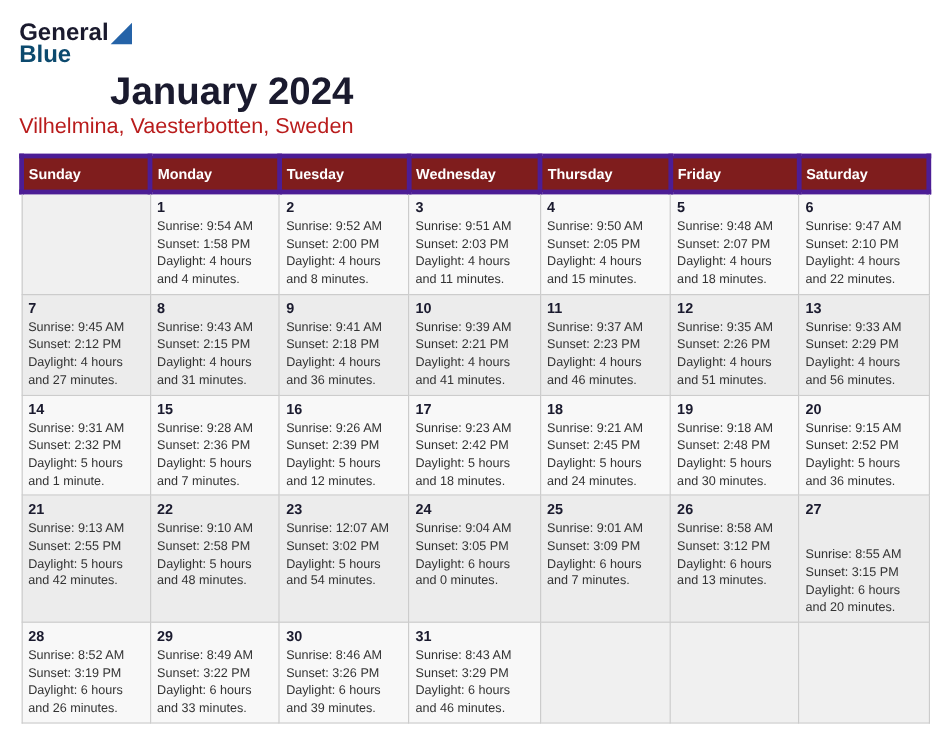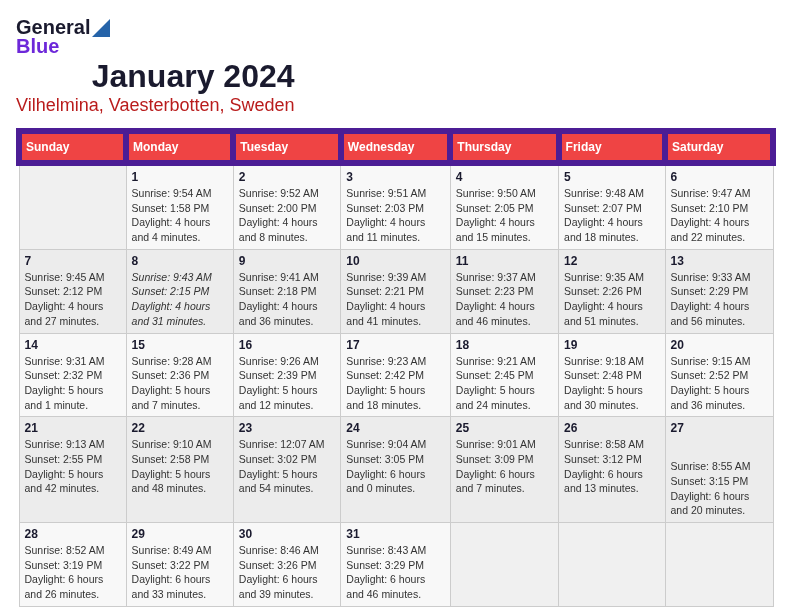--- a/index.html
+++ b/index.html
@@ -33,27 +33,27 @@
     .subtitle {
       font-size: 18px;
       color: #b91c1c;
     }
     .calendar {
       width: 100%;
       border-collapse: collapse;
       font-size: 11px;
     }
     .calendar thead tr th {
-      background-color: #ef4444;
+      background-color: #7f1d1d;
       color: white;
       padding: 6px 4px;
       text-align: left;
       font-size: 12px;
       font-weight: bold;
-      border: 6px solid #4c1d95;
+      border: 4px solid #4c1d95;
     }
     .calendar tbody tr td {
       border: 1px solid #ccc;
       padding: 4px 5px;
       vertical-align: top;
       width: 113px;
       min-height: 80px;
     }
     .calendar tbody tr:nth-child(odd) td {
       background-color: #f8f8f8;
@@ -80,21 +80,21 @@
 <body>
 
 <div class="header">
   <div class="logo">
     <div style="display:flex;align-items:center;">
       <span style="font-size:20px;font-weight:bold;color:#1a1a2e;">General</span>
       <svg width="18" height="18" viewBox="0 0 18 18" style="margin-left:2px;">
         <polygon points="0,18 18,18 18,0" fill="#2563a8"></polygon>
       </svg>
     </div>
-    <span style="font-size:20px;font-weight:bold;color:#6d28d9;margin-top:-4px;">Blue</span>
+    <span style="font-size:20px;font-weight:bold;color:#0c4a6e;margin-top:-4px;">Blue</span>
   </div>
   <div class="title-block">
     <div class="main-title">January 2024</div>
     <div class="subtitle">Vilhelmina, Vaesterbotten, Sweden</div>
   </div>
 </div>
 
 <table class="calendar">
   <thead>
     <tr>
@@ -156,21 +156,21 @@
       <tr>
         <td>
           <div class="day-number">7</div>
           <div class="day-info" style="white-space: pre-line;">Sunrise: 9:45 AM
 Sunset: 2:12 PM
 Daylight: 4 hours
 and 27 minutes.</div>
         </td>
         <td>
           <div class="day-number">8</div>
-          <div class="day-info" style="white-space: pre-line; font-style: italic;">Sunrise: 9:43 AM
+          <div class="day-info" style="white-space: pre-line;">Sunrise: 9:43 AM
 Sunset: 2:15 PM
 Daylight: 4 hours
 and 31 minutes.</div>
         </td>
         <td>
           <div class="day-number">9</div>
           <div class="day-info" style="white-space: pre-line;">Sunrise: 9:41 AM
 Sunset: 2:18 PM
 Daylight: 4 hours
 and 36 minutes.</div>

